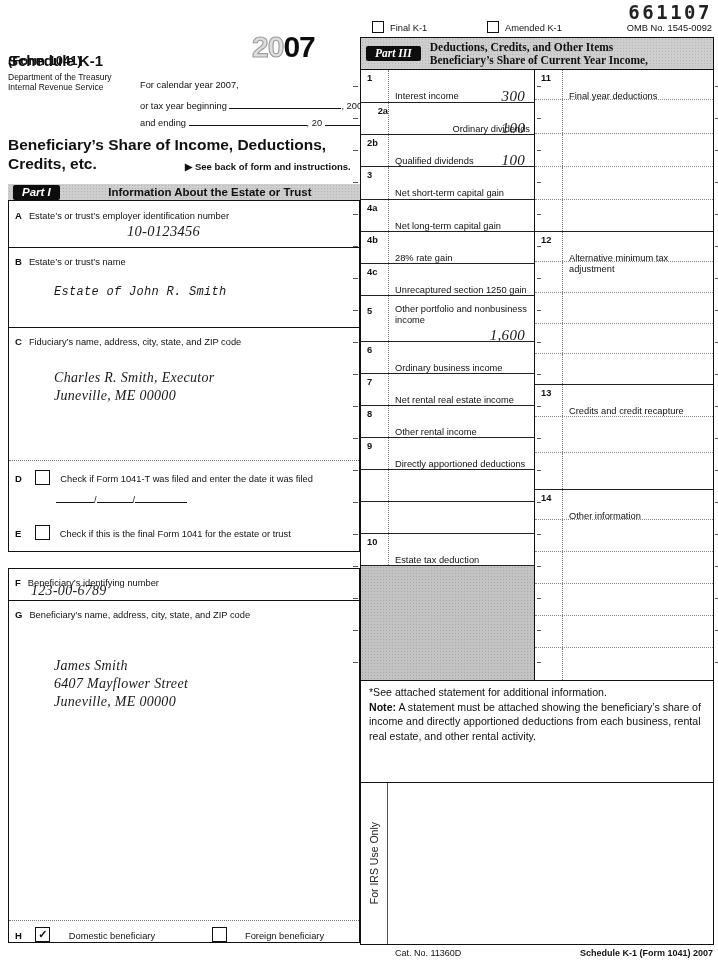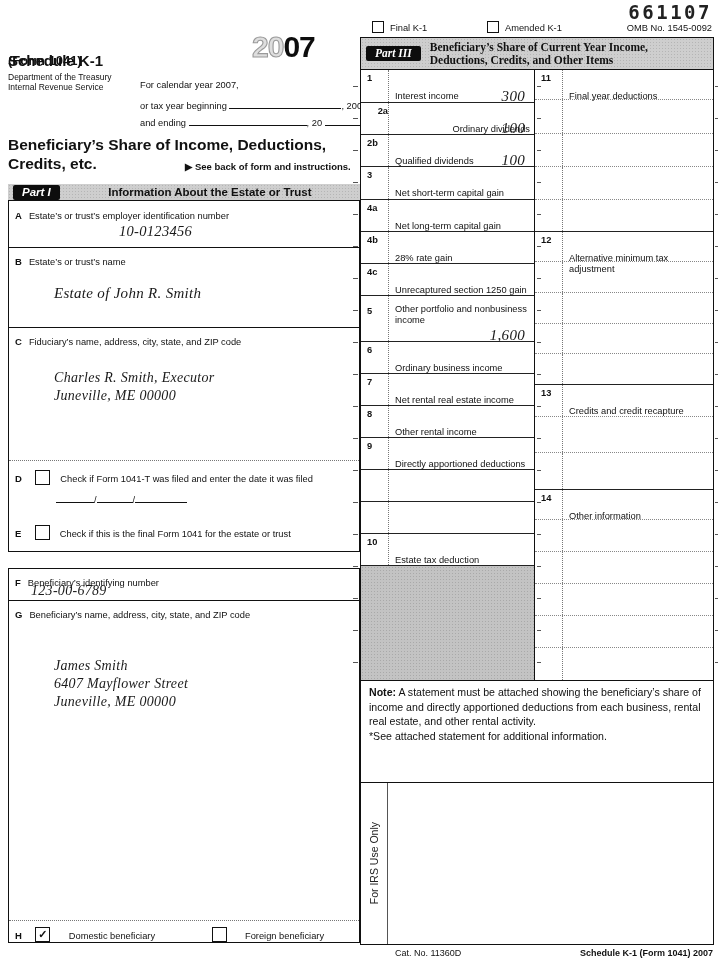--- a/index.html
+++ b/index.html
@@ -102,26 +102,26 @@
   </div>
 
   <div class="box" style="left:8px;top:200px;width:352px;height:352px;">
     <div class="sep" style="top:46px;"></div>
     <div class="sep" style="top:126px;"></div>
     <div class="sep dash" style="top:259px;"></div>
 
     <div class="abs" style="left:6px;top:4px;">
       <span class="letter">A</span><span class="lbl">Estate’s or trust’s employer identification number</span>
     </div>
-    <div class="abs hand" style="left:110px;top:22px;font-size:14.5px;">10-0123456</div>
+    <div class="abs hand" style="left:118px;top:22px;font-size:14.5px;">10-0123456</div>
 
     <div class="abs" style="left:6px;top:50px;">
       <span class="letter">B</span><span class="lbl">Estate’s or trust’s name</span>
     </div>
-    <div class="abs hand" style="left:45px;top:84px;font-size:15px;">Estate of John R. Smith</div>
+    <div class="abs hand" style="left:45px;top:84px;font-size:12px;font-family:Liberation Mono, monospace;">Estate of John R. Smith</div>
 
     <div class="abs" style="left:6px;top:130px;">
       <span class="letter">C</span><span class="lbl">Fiduciary’s name, address, city, state, and ZIP code</span>
     </div>
     <div class="abs hand" style="left:45px;top:168px;font-size:14px;line-height:18px;">
       <div>Charles R. Smith, Executor</div>
       <div>Juneville, ME 00000</div>
     </div>
 
     <div class="abs" style="left:6px;top:267px;">
@@ -163,22 +163,22 @@
       <span class="lbl" style="margin-left:14px;">Domestic beneficiary</span>
       <span class="cb big" style="margin:0 0 0 52px;"></span>
       <span class="lbl" style="margin-left:14px;">Foreign beneficiary</span>
     </div>
   </div>
 
   <div class="p3panel">
     <div class="p3head partbar">
       <span class="parttag">Part III</span>
       <span class="parttitle">
+        <span style="display:block;">Deductions, Credits, and Other Items</span>
         <span style="display:block;">Beneficiary’s Share of Current Year Income,</span>
-        <span style="display:block;">Deductions, Credits, and Other Items</span>
       </span>
     </div>
 
     <div class="p3body">
 
       <div class="p3col left">
         <div class="p3row solid" style="height:33px;">
           <div class="ncell">1</div>
           <div class="dcell"><span>Interest income</span>
             <span class="ival hand">300</span></div>
@@ -335,22 +335,22 @@
             <div class="dcell"></div>
           </div>
         <div class="p3row" style="height:32px;">
             <div class="ncell"></div>
             <div class="dcell"></div>
           </div>
       </div>
     </div>
 
     <div class="notebox">
+      <div>*See attached statement for additional information.</div>
       <div><span class="bold">Note:</span><span> A statement must be attached showing the beneficiary’s share of income and directly apportioned deductions from each business, rental real estate, and other rental activity.</span></div>
-      <div>*See attached statement for additional information.</div>
     </div>
 
     <div class="irsbox">
       <div class="irsstrip">
         <span class="vert">For IRS Use Only</span>
       </div>
       <div style="flex:1;"></div>
     </div>
   </div>
 

